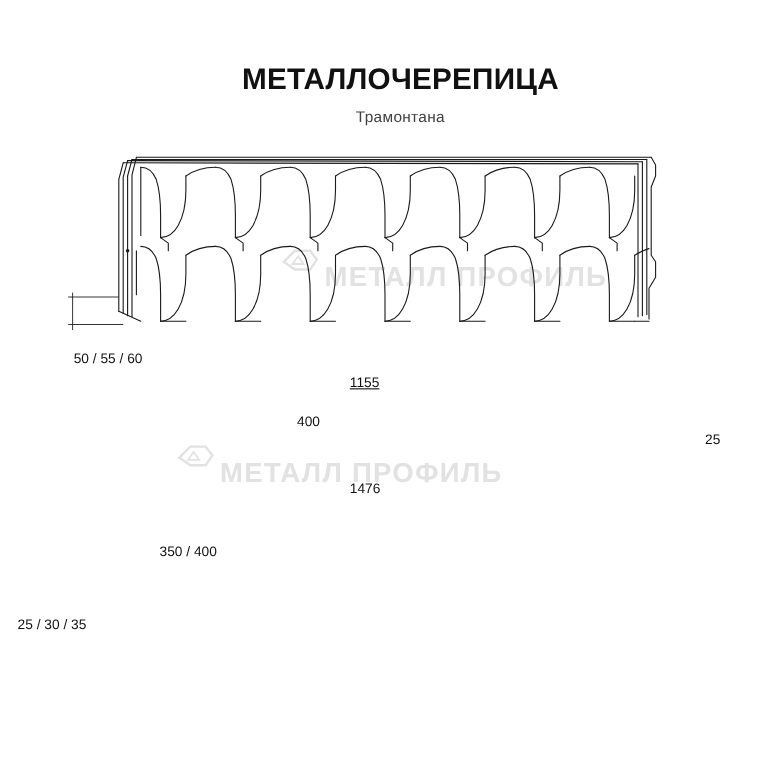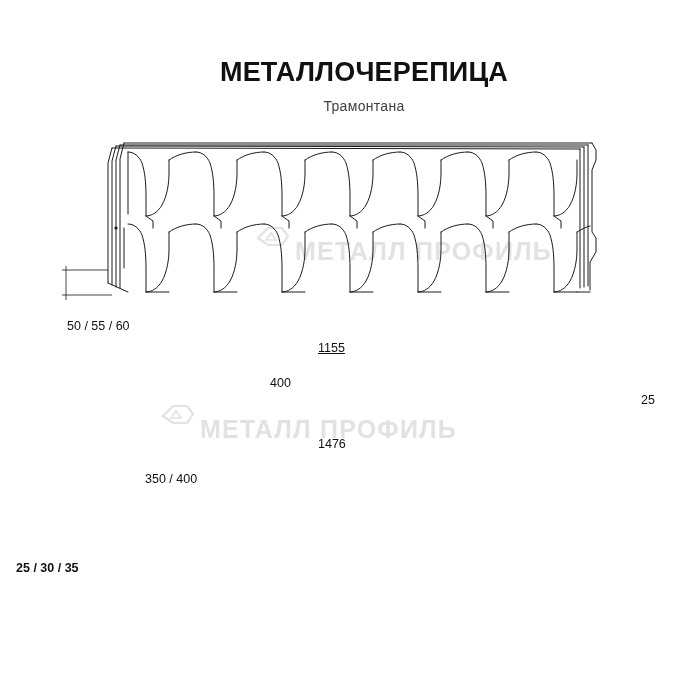--- a/index.html
+++ b/index.html
@@ -46,23 +46,23 @@
   .dim-label {
     position: absolute;
     font-size: 12.5px;
     color: #111111;
     white-space: nowrap;
   }
   .dim-1155 { left: 318px; top: 341px; text-decoration: underline; }
   .dim-230  { left: 270px; top: 376px; }
   .dim-25   { left: 641px; top: 381px; margin-top: 12px; }
   .dim-1195 { left: 318px; top: 437px; }
-  .dim-350  { left: 145px; top: 472px; }
+  .dim-350  { left: 145px; top: 494px; }
   .dim-506  { left: 67px;  top: 319px; }
-  .dim-253  { left: 16px;  top: 561px; font-weight: bold; }
+  .dim-253  { left: 16px;  top: 561px; }
   .wm-text {
     fill: #e2e2e2;
   }
   svg { display: block; }
 </style>
 </head>
 <body>
 
 
 

